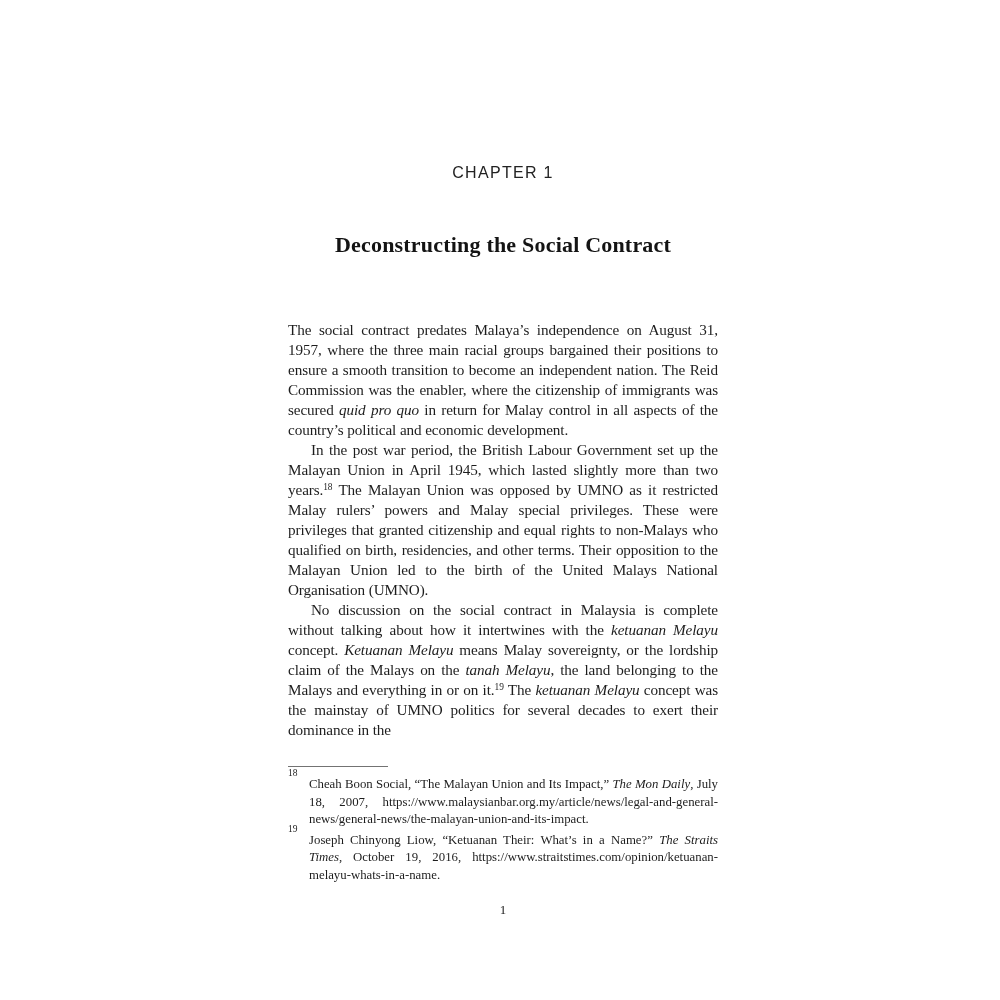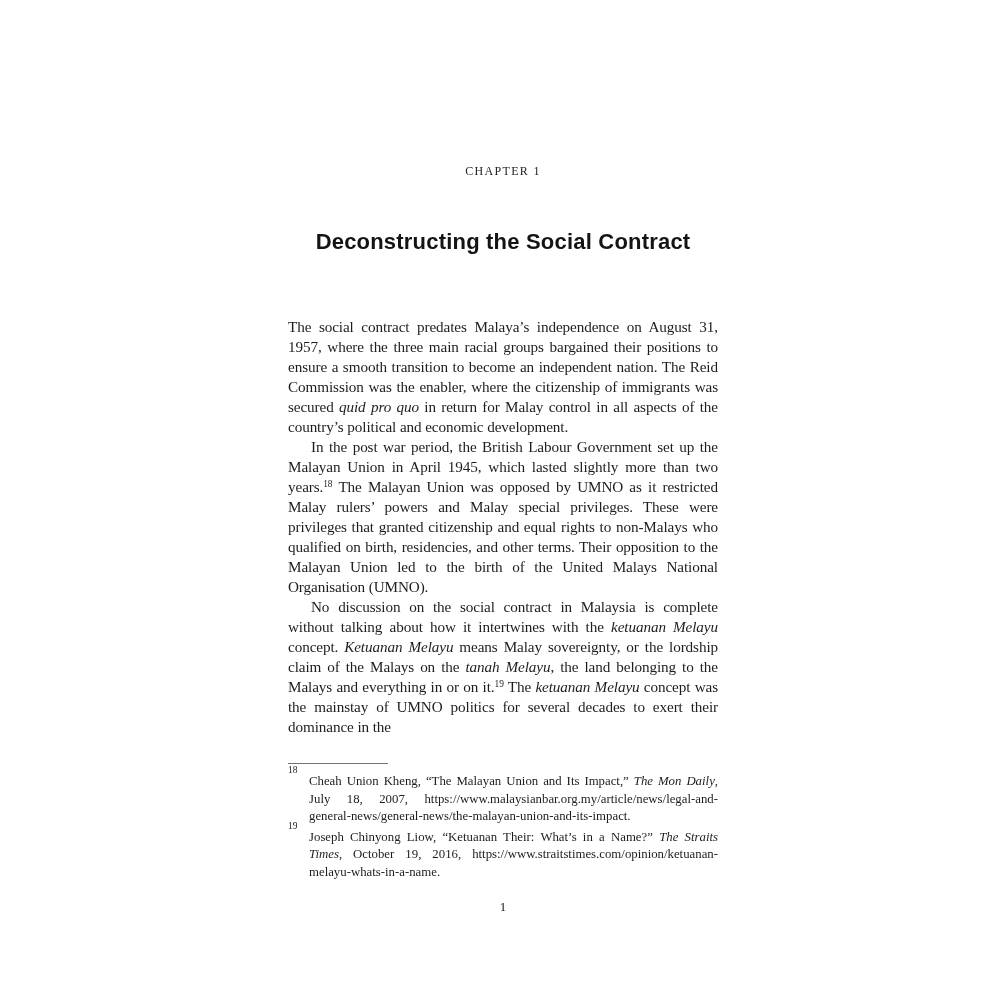--- a/index.html
+++ b/index.html
@@ -12,22 +12,22 @@
   }
   .page {
     position: absolute;
     left: 288px;
     top: 0;
     width: 430px;
   }
   .chapter-label {
     margin-top: 164px;
     text-align: center;
-    font-family: Liberation Serif, serif;
-    font-size: 12px;
+    font-family: Liberation Sans, sans-serif;
+    font-size: 16px;
     letter-spacing: 1.3px;
     color: #222222;
   }
   .chapter-title {
     margin-top: 50px;
     text-align: center;
     font-family: "Liberation Sans", sans-serif;
     font-size: 22px;
     font-weight: 700;
     letter-spacing: 0.2px;
@@ -92,34 +92,34 @@
     color: #222222;
   }
 </style>
 </head>
 <body>
 
 <div class="page">
 
   <div class="chapter-label">CHAPTER 1</div>
 
-  <h1 class="chapter-title" style="margin-bottom:16px;">Deconstructing the Social Contract</h1>
+  <h1 class="chapter-title" style="margin-bottom:16px;font-family:Liberation Serif, serif;">Deconstructing the Social Contract</h1>
 
   <div class="body-text">
     <p><span>The social contract predates Malaya’s independence on August 31, 1957, where the three main racial groups bargained their positions to ensure a smooth transition to become an independent nation. The Reid Commission was the enabler, where the citizenship of immigrants was secured </span><span class="it">quid pro quo</span><span> in return for Malay control in all aspects of the country’s political and economic development.</span></p>
     <p class="indent"><span>In the post war period, the British Labour Government set up the Malayan Union in April 1945, which lasted slightly more than two years.</span><sup>18</sup><span> The Malayan Union was opposed by UMNO as it restricted Malay rulers’ powers and Malay special privileges. These were privileges that granted citizenship and equal rights to non-Malays who qualified on birth, residencies, and other terms. Their opposition to the Malayan Union led to the birth of the United Malays National Organisation (UMNO).</span></p>
     <p class="indent"><span>No discussion on the social contract in Malaysia is complete without talking about how it intertwines with the </span><span class="it">ketuanan Melayu</span><span> concept. </span><span class="it">Ketuanan Melayu</span><span> means Malay sovereignty, or the lordship claim of the Malays on the </span><span class="it">tanah Melayu</span><span>, the land belonging to the Malays and everything in or on it.</span><sup>19</sup><span> The </span><span class="it">ketuanan Melayu</span><span> concept was the mainstay of UMNO politics for several decades to exert their dominance in the</span></p>
   </div>
 
   <hr class="fn-separator">
 
   <div class="footnotes">
     <div class="footnote">
       <sup class="fn-num">18</sup>
-      <span><span>Cheah Union Kheng, “The Malayan Union and Its Impact,” </span><span class="it">The Mon Daily</span><span>, July 18, 2007, https://www.malaysianbar.org.my/article/news/legal-and-general-news/general-news/the-malayan-union-and-its-impact.</span></span>
+      <span><span>Cheah Boon Social, “The Malayan Union and Its Impact,” </span><span class="it">The Mon Daily</span><span>, July 18, 2007, https://www.malaysianbar.org.my/article/news/legal-and-general-news/general-news/the-malayan-union-and-its-impact.</span></span>
     </div>
     <div class="footnote">
       <sup class="fn-num">19</sup>
       <span><span>Joseph Chinyong Liow, “Ketuanan Their: What’s in a Name?” </span><span class="it">The Straits Times</span><span>, October 19, 2016, https://www.straitstimes.com/opinion/ketuanan-melayu-whats-in-a-name.</span></span>
     </div>
   </div>
 
   <div class="page-number">1</div>
 
 </div>

